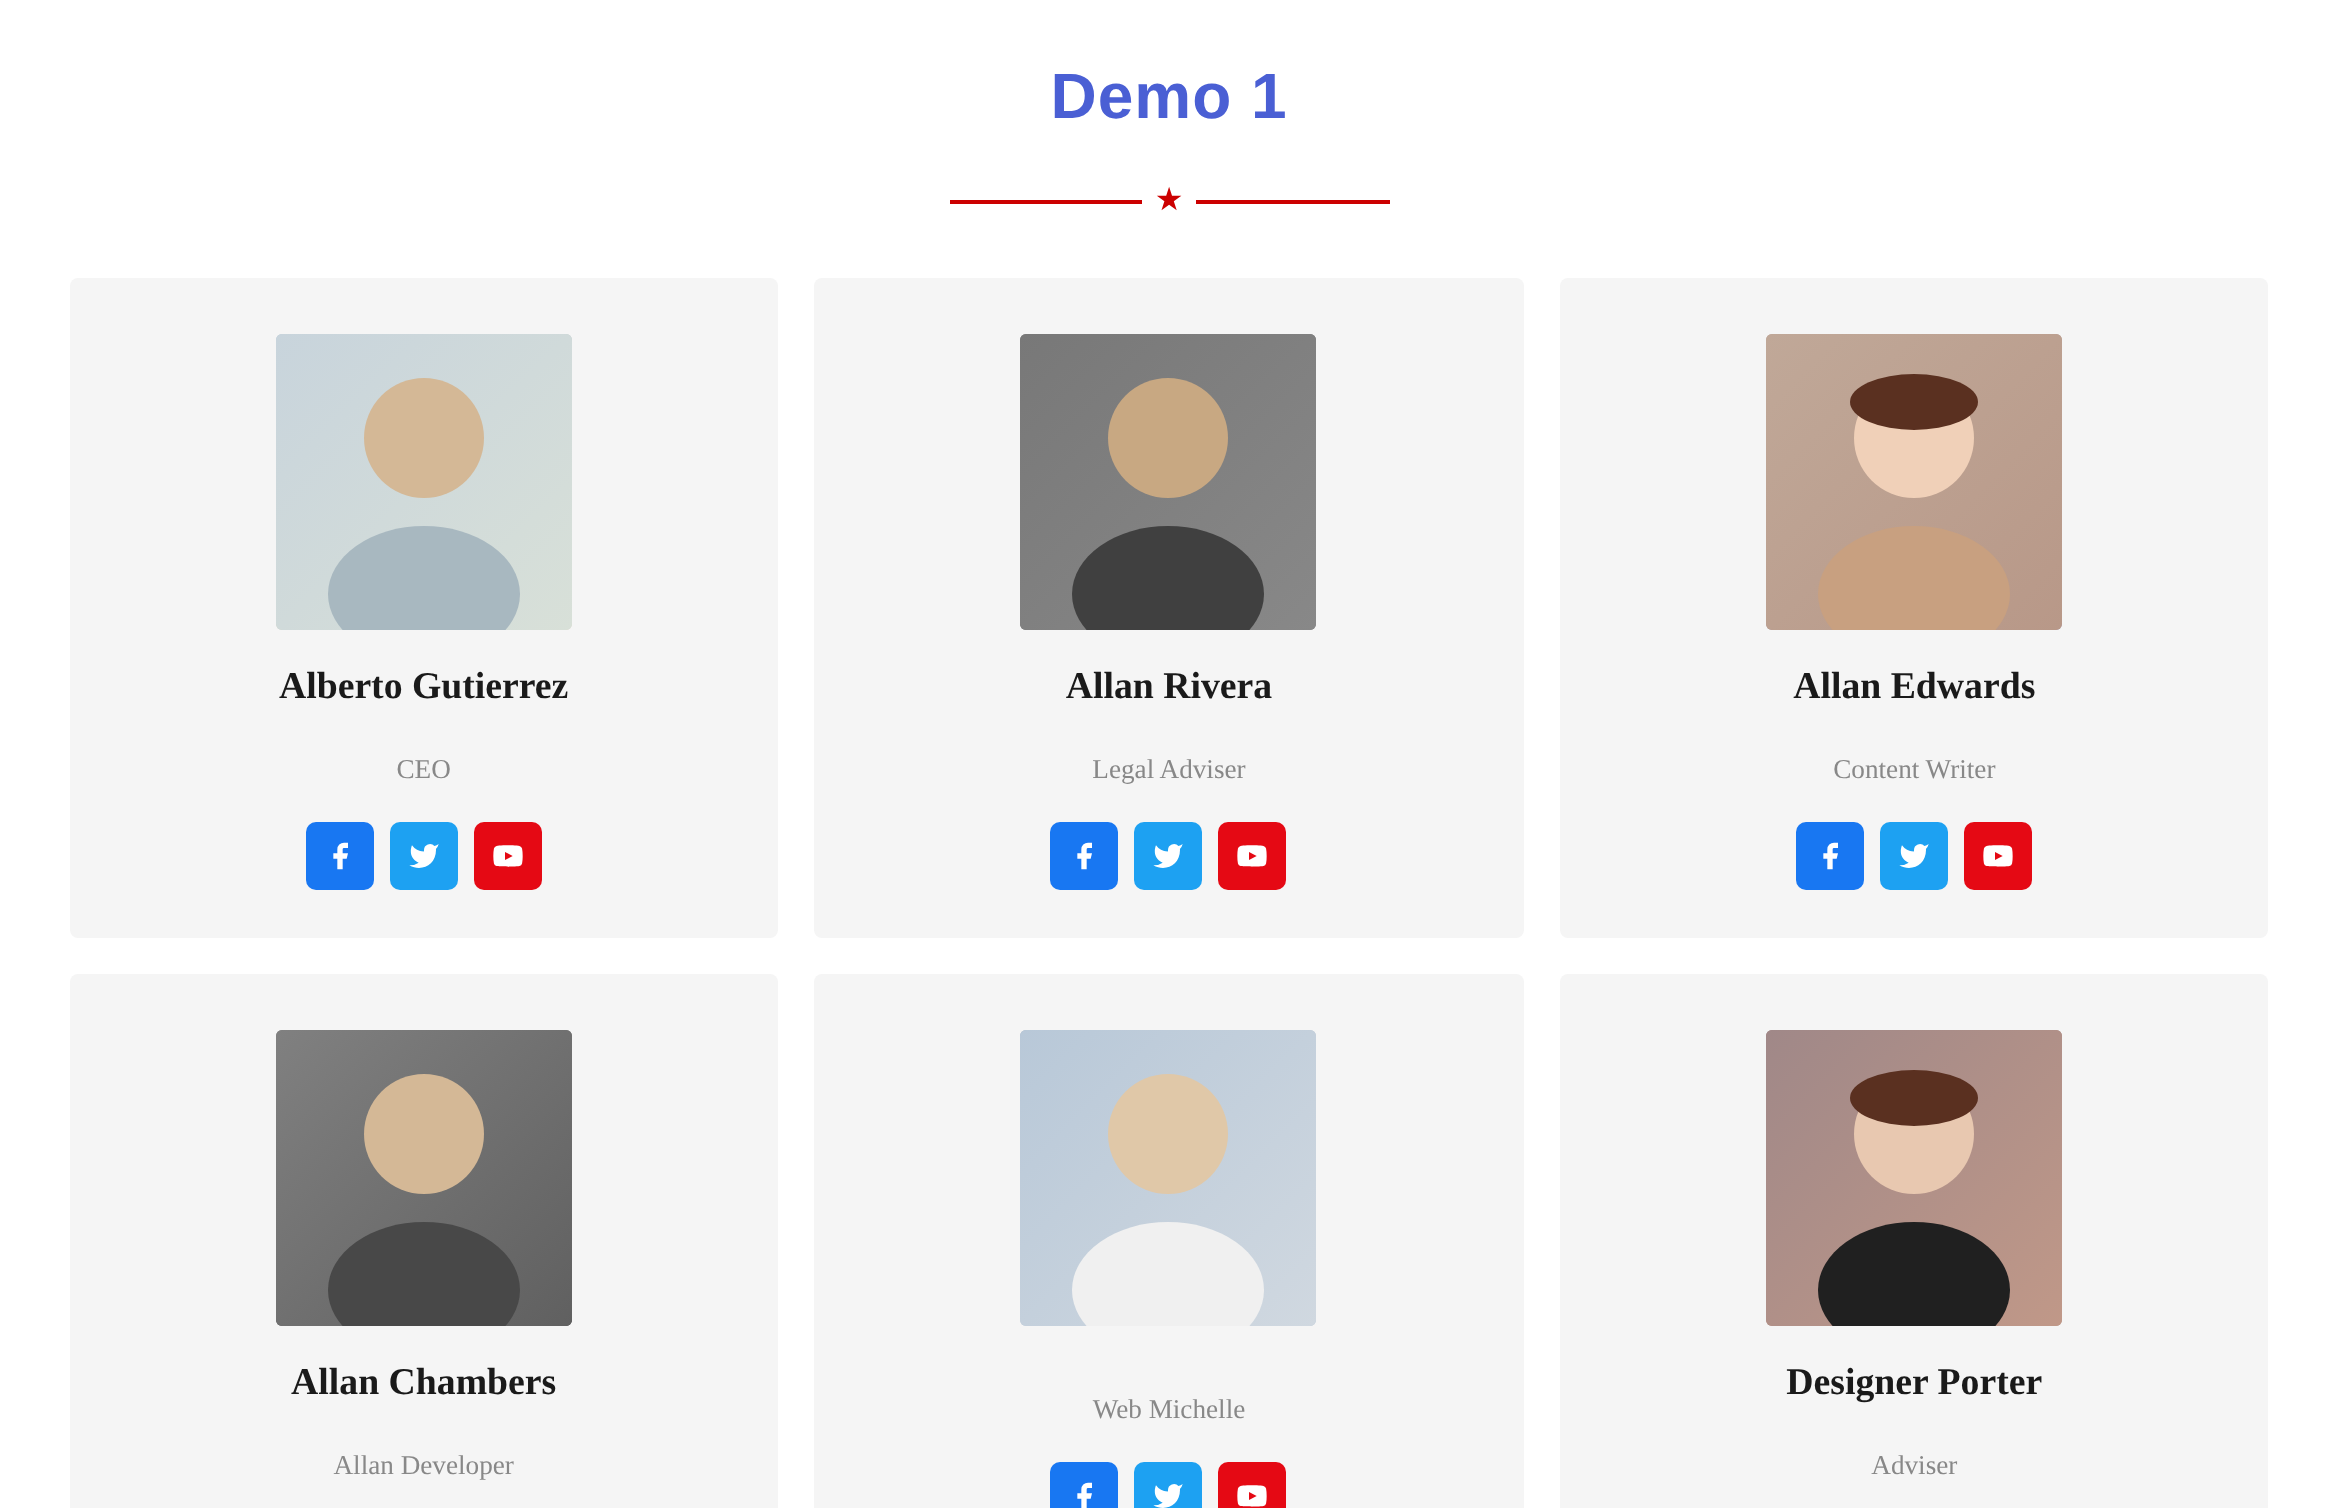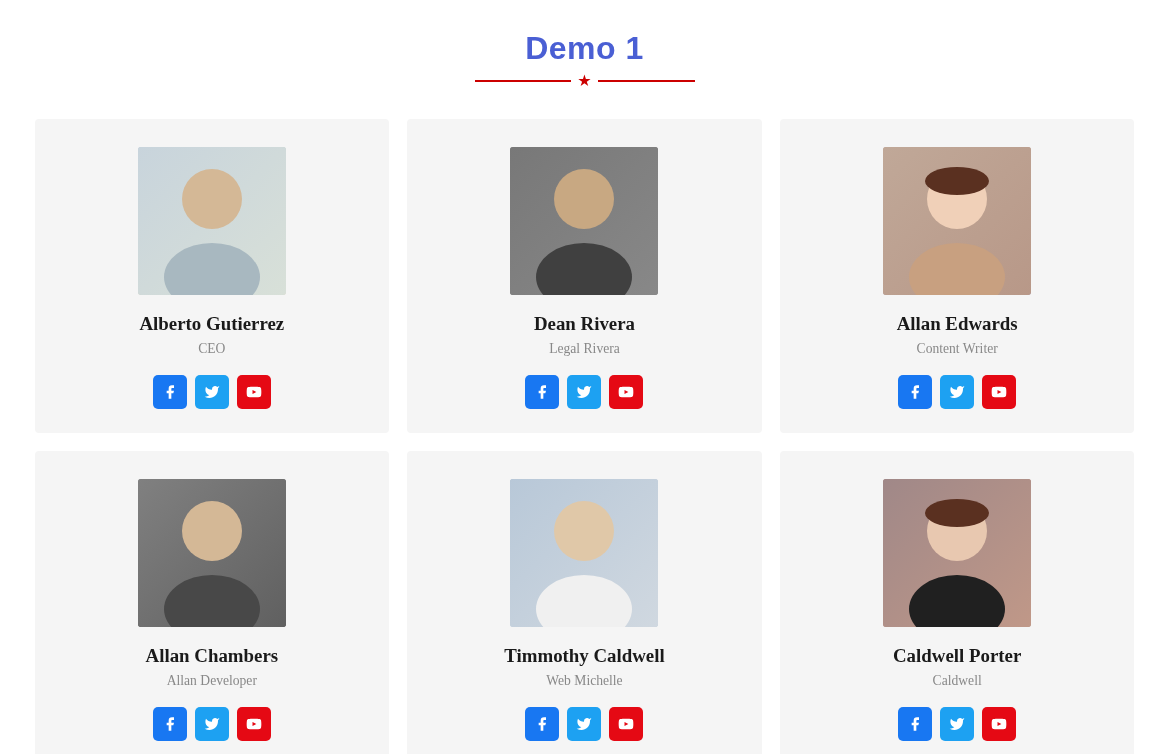--- a/index.html
+++ b/index.html
@@ -12,21 +12,21 @@
       flex-direction: column;
       align-items: center;
       padding: 30px 20px 40px;
     }
 
     .page-title {
       font-size: 2rem;
       font-weight: 700;
       color: #4a5fd4;
       text-align: right;
-      margin-bottom: 6px;
+      margin-bottom: 26px;
       letter-spacing: 0.5px;
     }
 
     .title-divider {
       display: flex;
       align-items: center;
       justify-content: center;
       gap: 0;
       margin-bottom: 30px;
       width: 220px;
@@ -101,20 +101,21 @@
       color: #1a1a1a;
       text-align: center;
       margin-bottom: 6px;
     }
 
     .member-role {
       font-size: 0.85rem;
       color: #888;
       text-align: center;
       margin-bottom: 18px;
+      margin-top: 16px;
     }
 
     .social-links {
       display: flex;
       gap: 8px;
     }
 
     .social-btn {
       width: 34px;
       height: 34px;
@@ -200,22 +201,22 @@
                 <stop offset="0%" stop-color="#787878"></stop>
                 <stop offset="100%" stop-color="#888888"></stop>
               </linearGradient>
             </defs>
             <rect width="148" height="148" fill="url(#grad-dean)"></rect>
             <circle cx="74" cy="52" r="30" fill="#c8a882"></circle>
             <ellipse cx="74" cy="130" rx="48" ry="34" fill="#404040"></ellipse>
           </svg>
         </div>
       </div>
-      <div class="member-name">Dean Rivera</div>
-      <div class="member-role">Legal Rivera</div>
+      <div class="member-name">Allan Rivera</div>
+      <div class="member-role">Legal Adviser</div>
       <div class="social-links">
         <button class="social-btn facebook">
           <svg viewBox="0 0 24 24" xmlns="http://www.w3.org/2000/svg">
             <path d="M18 2h-3a5 5 0 0 0-5 5v3H7v4h3v8h4v-8h3l1-4h-4V7a1 1 0 0 1 1-1h3z"></path>
           </svg>
         </button>
         <button class="social-btn twitter">
           <svg viewBox="0 0 24 24" xmlns="http://www.w3.org/2000/svg">
             <path d="M23 3a10.9 10.9 0 0 1-3.14 1.53 4.48 4.48 0 0 0-7.86 3v1A10.66 10.66 0 0 1 3 4s-4 9 5 13a11.64 11.64 0 0 1-7 2c9 5 20 0 20-11.5a4.5 4.5 0 0 0-.08-.83A7.72 7.72 0 0 0 23 3z"></path>
           </svg>
@@ -312,21 +313,20 @@
                 <stop offset="0%" stop-color="#b8c8d8"></stop>
                 <stop offset="100%" stop-color="#d0d8e0"></stop>
               </linearGradient>
             </defs>
             <rect width="148" height="148" fill="url(#grad-timmothy)"></rect>
             <circle cx="74" cy="52" r="30" fill="#e0c8a8"></circle>
             <ellipse cx="74" cy="130" rx="48" ry="34" fill="#f0f0f0"></ellipse>
           </svg>
         </div>
       </div>
-      <div class="member-name">Timmothy Caldwell</div>
       <div class="member-role">Web Michelle</div>
       <div class="social-links">
         <button class="social-btn facebook">
           <svg viewBox="0 0 24 24" xmlns="http://www.w3.org/2000/svg">
             <path d="M18 2h-3a5 5 0 0 0-5 5v3H7v4h3v8h4v-8h3l1-4h-4V7a1 1 0 0 1 1-1h3z"></path>
           </svg>
         </button>
         <button class="social-btn twitter">
           <svg viewBox="0 0 24 24" xmlns="http://www.w3.org/2000/svg">
             <path d="M23 3a10.9 10.9 0 0 1-3.14 1.53 4.48 4.48 0 0 0-7.86 3v1A10.66 10.66 0 0 1 3 4s-4 9 5 13a11.64 11.64 0 0 1-7 2c9 5 20 0 20-11.5a4.5 4.5 0 0 0-.08-.83A7.72 7.72 0 0 0 23 3z"></path>
@@ -350,22 +350,22 @@
                 <stop offset="100%" stop-color="#c09888"></stop>
               </linearGradient>
             </defs>
             <rect width="148" height="148" fill="url(#grad-michelle)"></rect>
             <circle cx="74" cy="52" r="30" fill="#e8c8b0"></circle>
             <ellipse cx="74" cy="130" rx="48" ry="34" fill="#202020"></ellipse>
             <ellipse cx="74" cy="34" rx="32" ry="14" fill="#5a3020"></ellipse>
           </svg>
         </div>
       </div>
-      <div class="member-name">Caldwell Porter</div>
-      <div class="member-role">Caldwell</div>
+      <div class="member-name">Designer Porter</div>
+      <div class="member-role">Adviser</div>
       <div class="social-links">
         <button class="social-btn facebook">
           <svg viewBox="0 0 24 24" xmlns="http://www.w3.org/2000/svg">
             <path d="M18 2h-3a5 5 0 0 0-5 5v3H7v4h3v8h4v-8h3l1-4h-4V7a1 1 0 0 1 1-1h3z"></path>
           </svg>
         </button>
         <button class="social-btn twitter">
           <svg viewBox="0 0 24 24" xmlns="http://www.w3.org/2000/svg">
             <path d="M23 3a10.9 10.9 0 0 1-3.14 1.53 4.48 4.48 0 0 0-7.86 3v1A10.66 10.66 0 0 1 3 4s-4 9 5 13a11.64 11.64 0 0 1-7 2c9 5 20 0 20-11.5a4.5 4.5 0 0 0-.08-.83A7.72 7.72 0 0 0 23 3z"></path>
           </svg>

